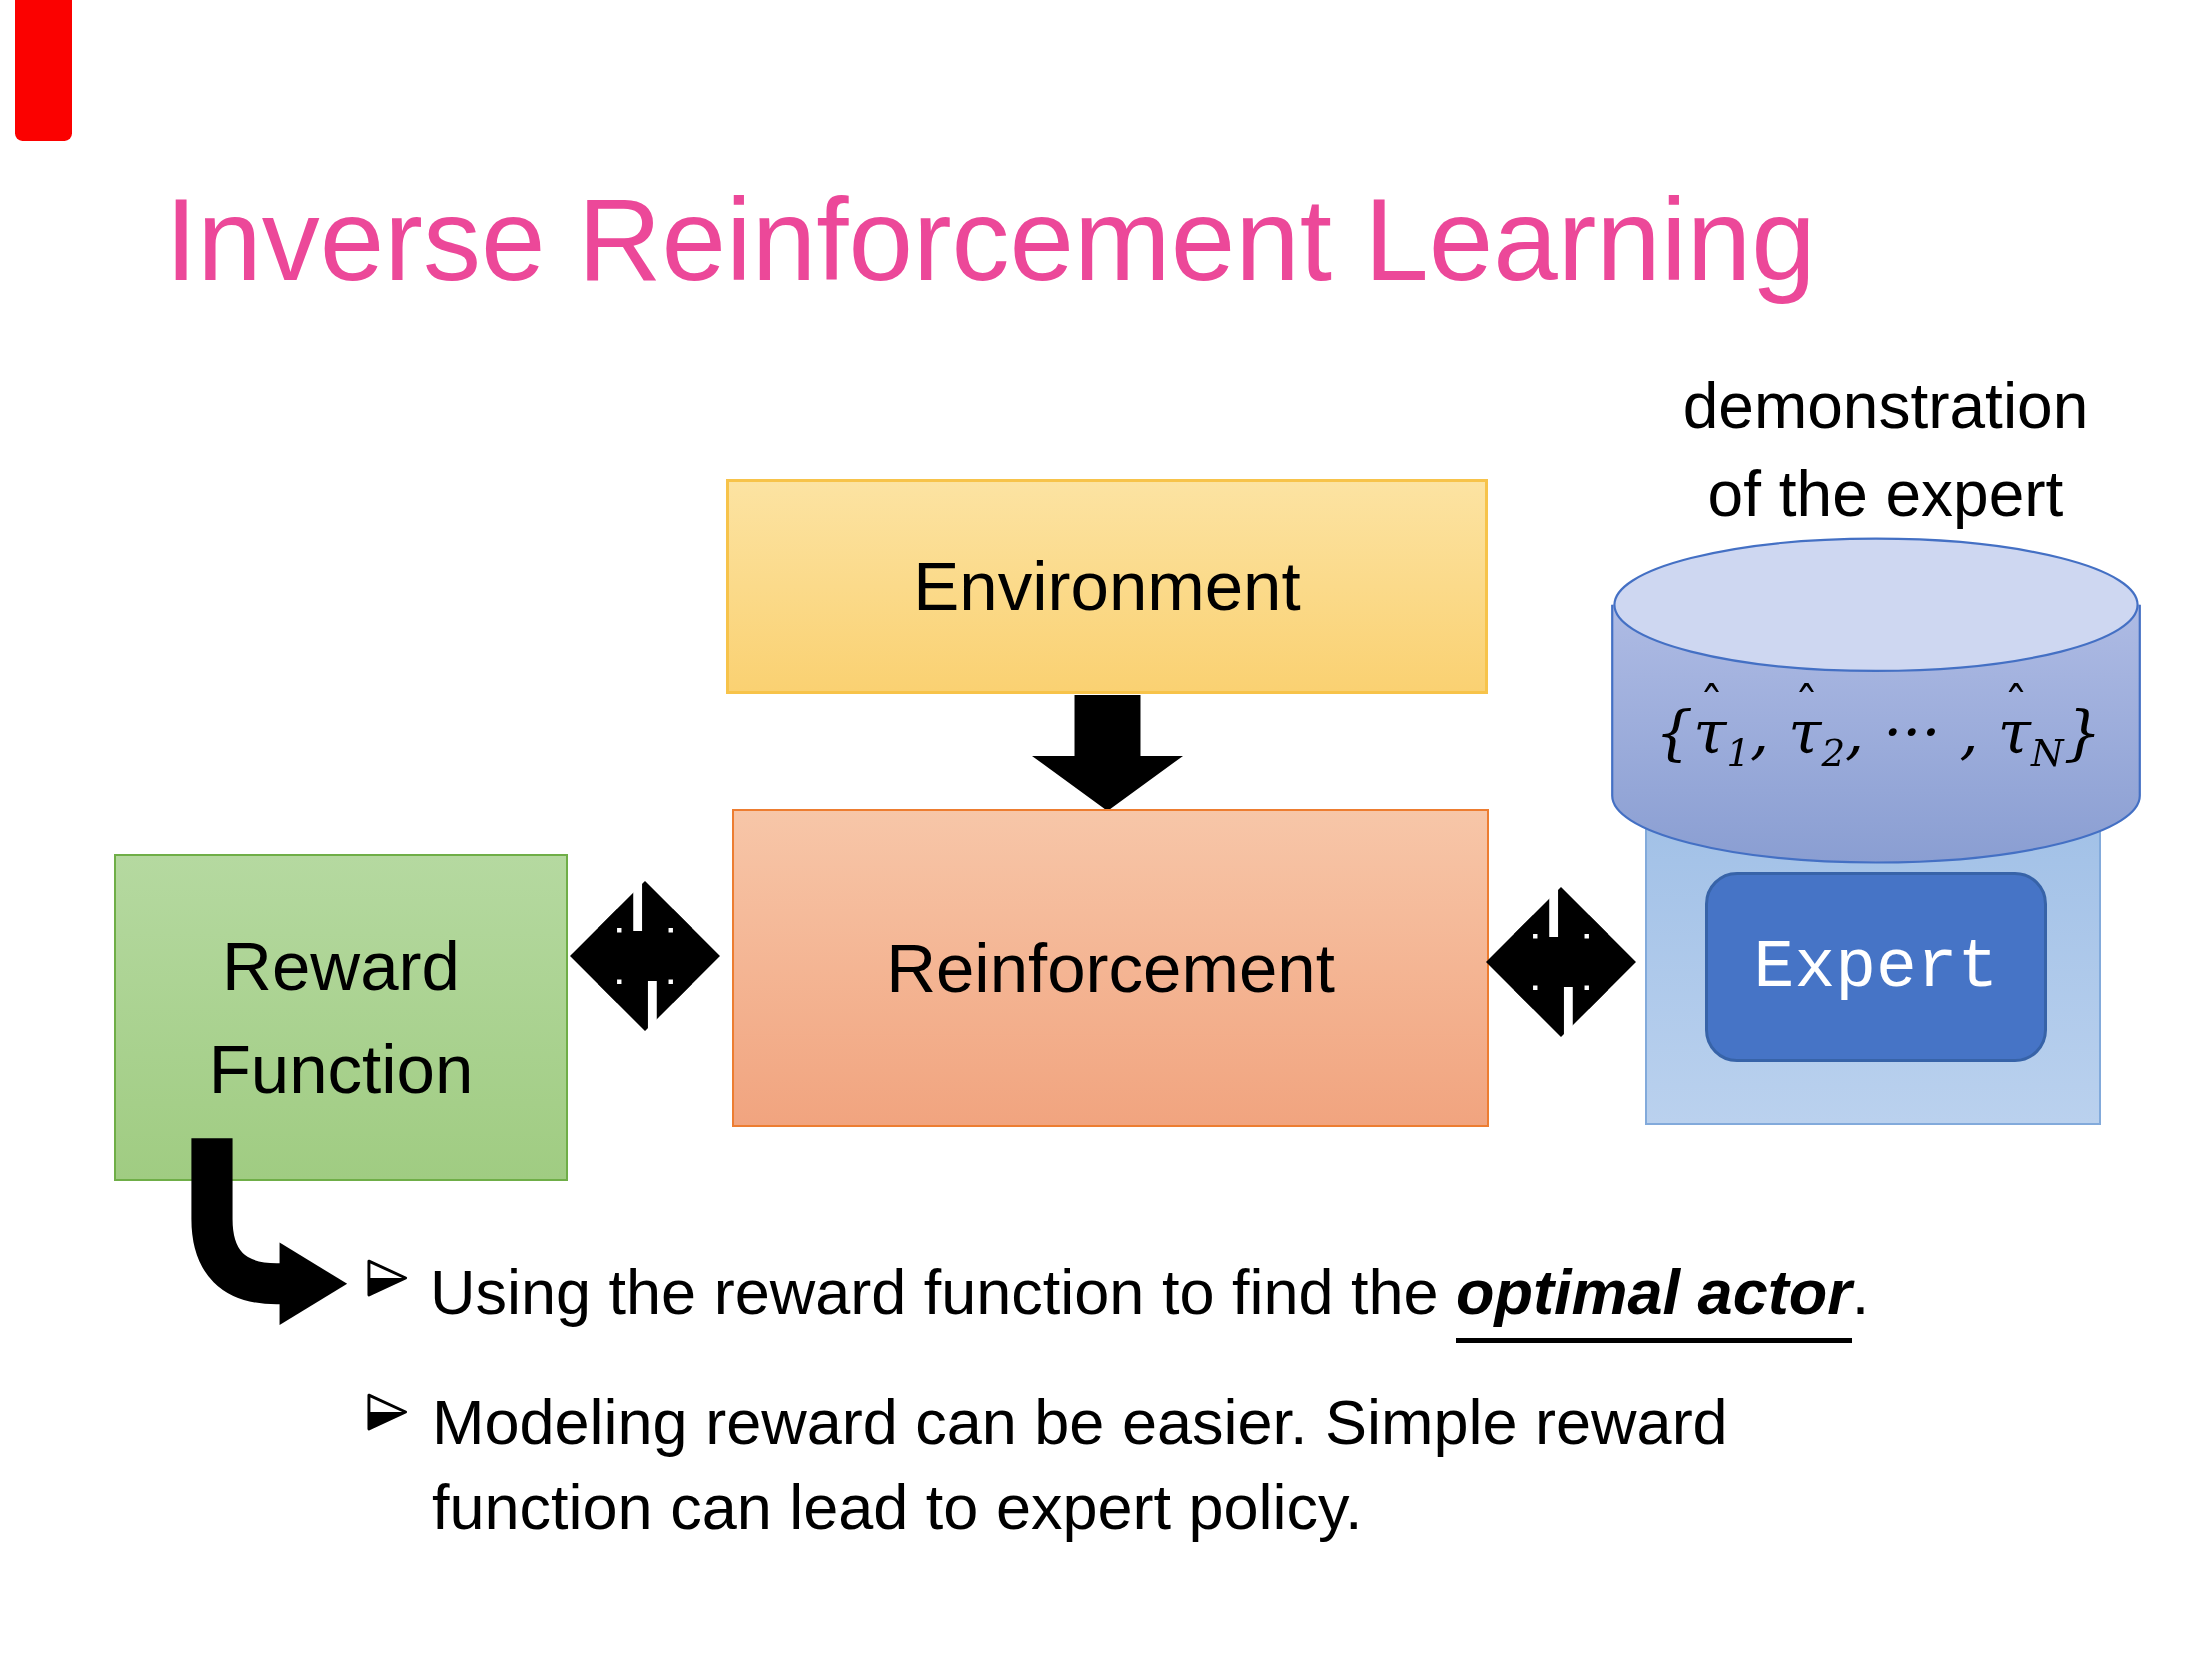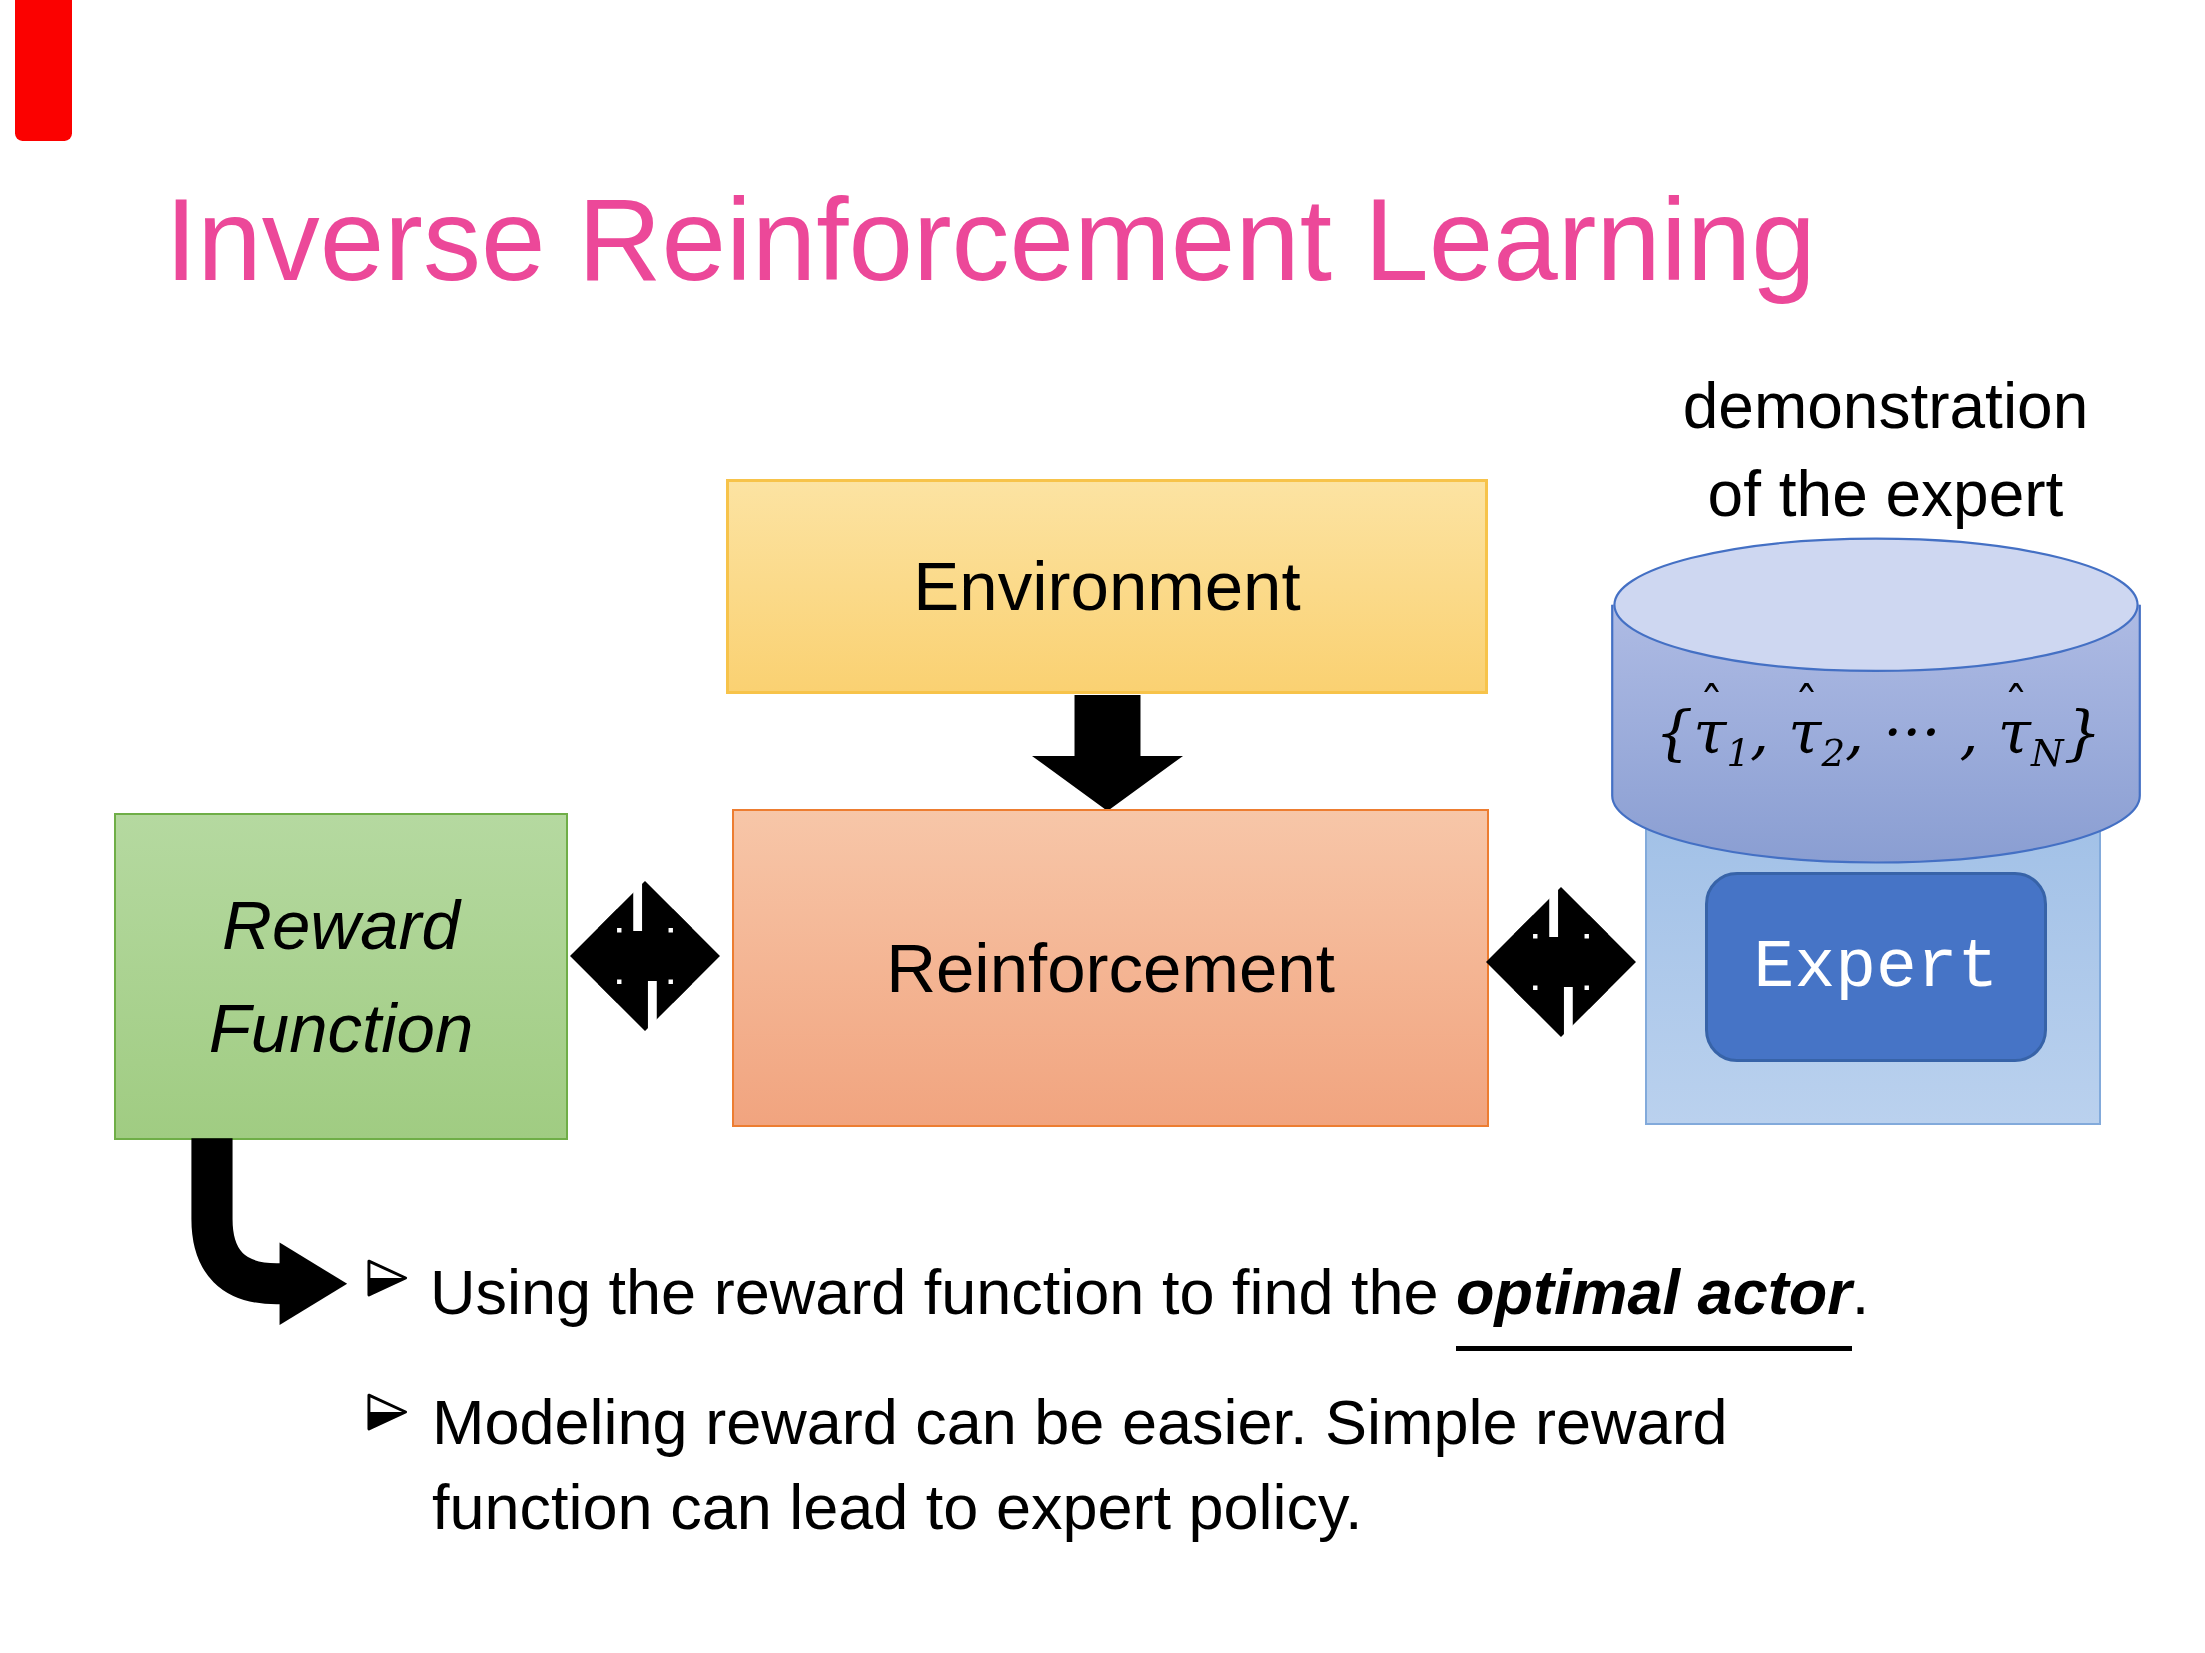--- a/index.html
+++ b/index.html
@@ -12,39 +12,39 @@
   .title{left:165px;top:176px;width:1911px;font-size:116px;line-height:1.12;font-weight:400;
          color:#ec4899;white-space:nowrap;}
 
   .demo-label{left:1643px;top:362px;width:485px;text-align:center;font-size:64px;line-height:88px;color:#000;}
   .demo-label span{display:block;}
 
   .box{box-sizing:border-box;display:flex;flex-direction:column;align-items:center;justify-content:center;
        text-align:center;font-size:69px;line-height:103px;color:#000;}
   .env{left:726px;top:479px;width:762px;height:215px;border:3.7px solid #F7C34A;
        background:linear-gradient(180deg,#FCE3A2 0%,#FAD172 100%);justify-content:center;}
-  .reward{left:114px;top:813px;width:454px;height:327px;border:2.9px solid #6FAE47;
-       background:linear-gradient(180deg,#B5D9A0 0%,#A0CC82 100%);font-style:italic;}
+  .reward{left:114px;top:854px;width:454px;height:327px;border:2.9px solid #6FAE47;
+       background:linear-gradient(180deg,#B5D9A0 0%,#A0CC82 100%);}
   .rl{left:732px;top:809px;width:757px;height:318px;border:2.9px solid #ED7D31;
        background:linear-gradient(180deg,#F7C6A8 0%,#F1A47F 100%);align-items:center;}
 
   .expert-container{left:1645px;top:822px;width:456px;height:303px;box-sizing:border-box;
        border:2.2px solid #82AADB;background:linear-gradient(180deg,#A2C1E7 0%,#BAD1EE 100%);}
   .expert-box{left:1705px;top:872px;width:342px;height:190px;box-sizing:border-box;border-radius:32px;
        border:3.7px solid #3763A8;background:#4674C6;display:flex;align-items:center;justify-content:center;
        color:#fff;font-size:68px;font-family:Liberation Mono, monospace;}
 
   .formula{left:1655px;top:697px;width:441px;text-align:center;
        font-family:"DejaVu Serif",serif;font-style:italic;font-size:60px;color:#000;white-space:nowrap;}
   .formula sub{font-size:0.62em;}
   .tau-wrap{position:relative;display:inline-block;}
   .tau-hat{position:absolute;left:55%;transform:translateX(-50%);top:-0.42em;font-size:0.8em;font-style:normal;}
 
   .bullet-text{font-size:63px;line-height:85px;color:#000;white-space:nowrap;}
-  .bullet-emph{font-weight:bold;font-style:italic;border-bottom:5.1px solid #000;padding-bottom:19px;}
+  .bullet-emph{font-weight:bold;font-style:italic;border-bottom:5.1px solid #000;padding-bottom:11px;}
   .bullet2 span{display:block;}
 </style>
 </head>
 <body>
 
 <div class="slide">
 
   <div class="abs red-marker"></div>
 
   <div class="abs title">Inverse Reinforcement Learning</div>

